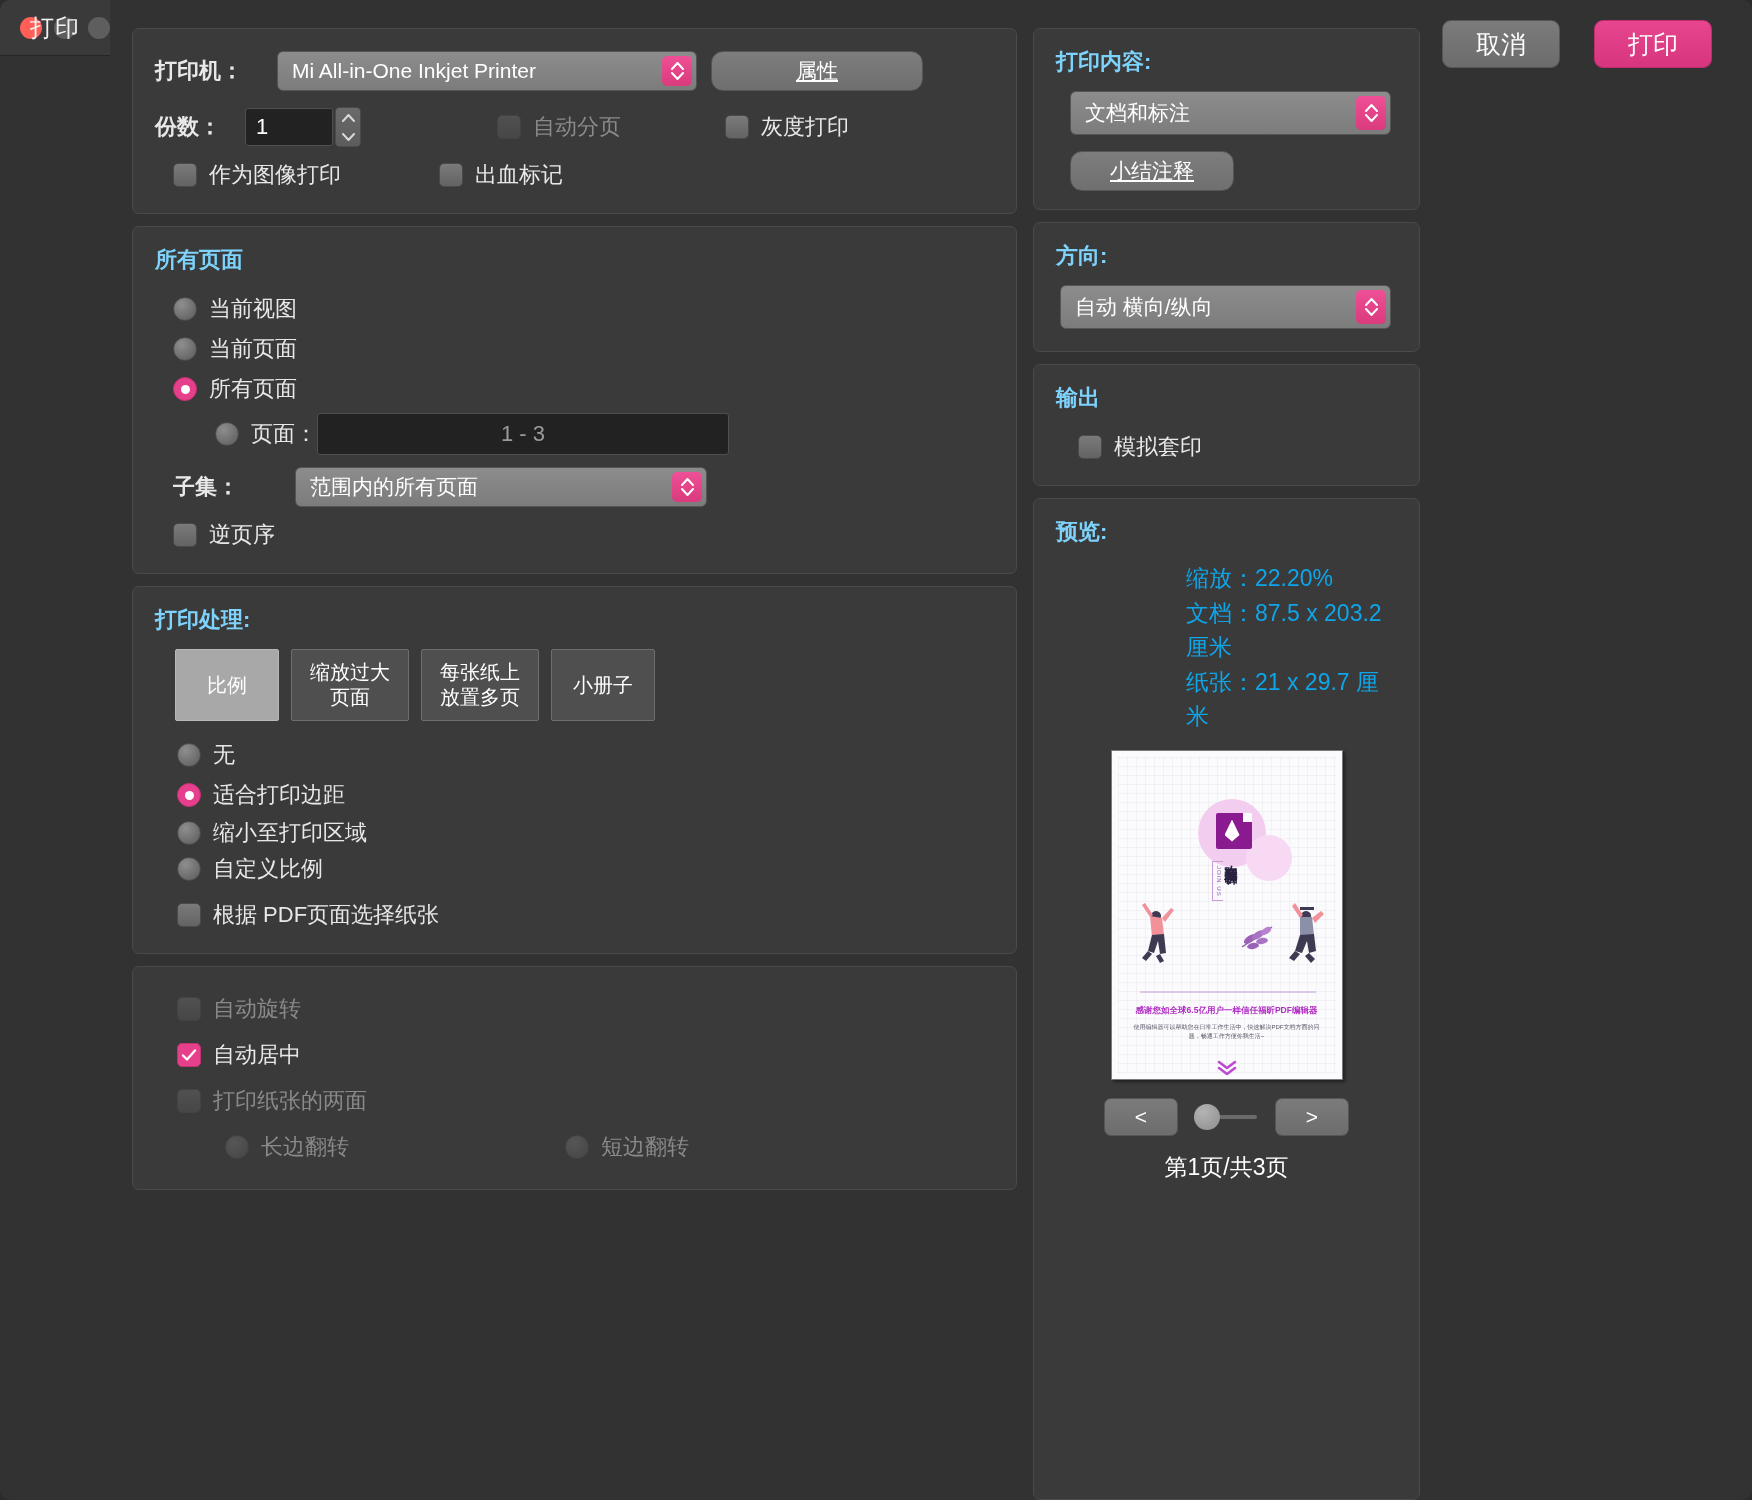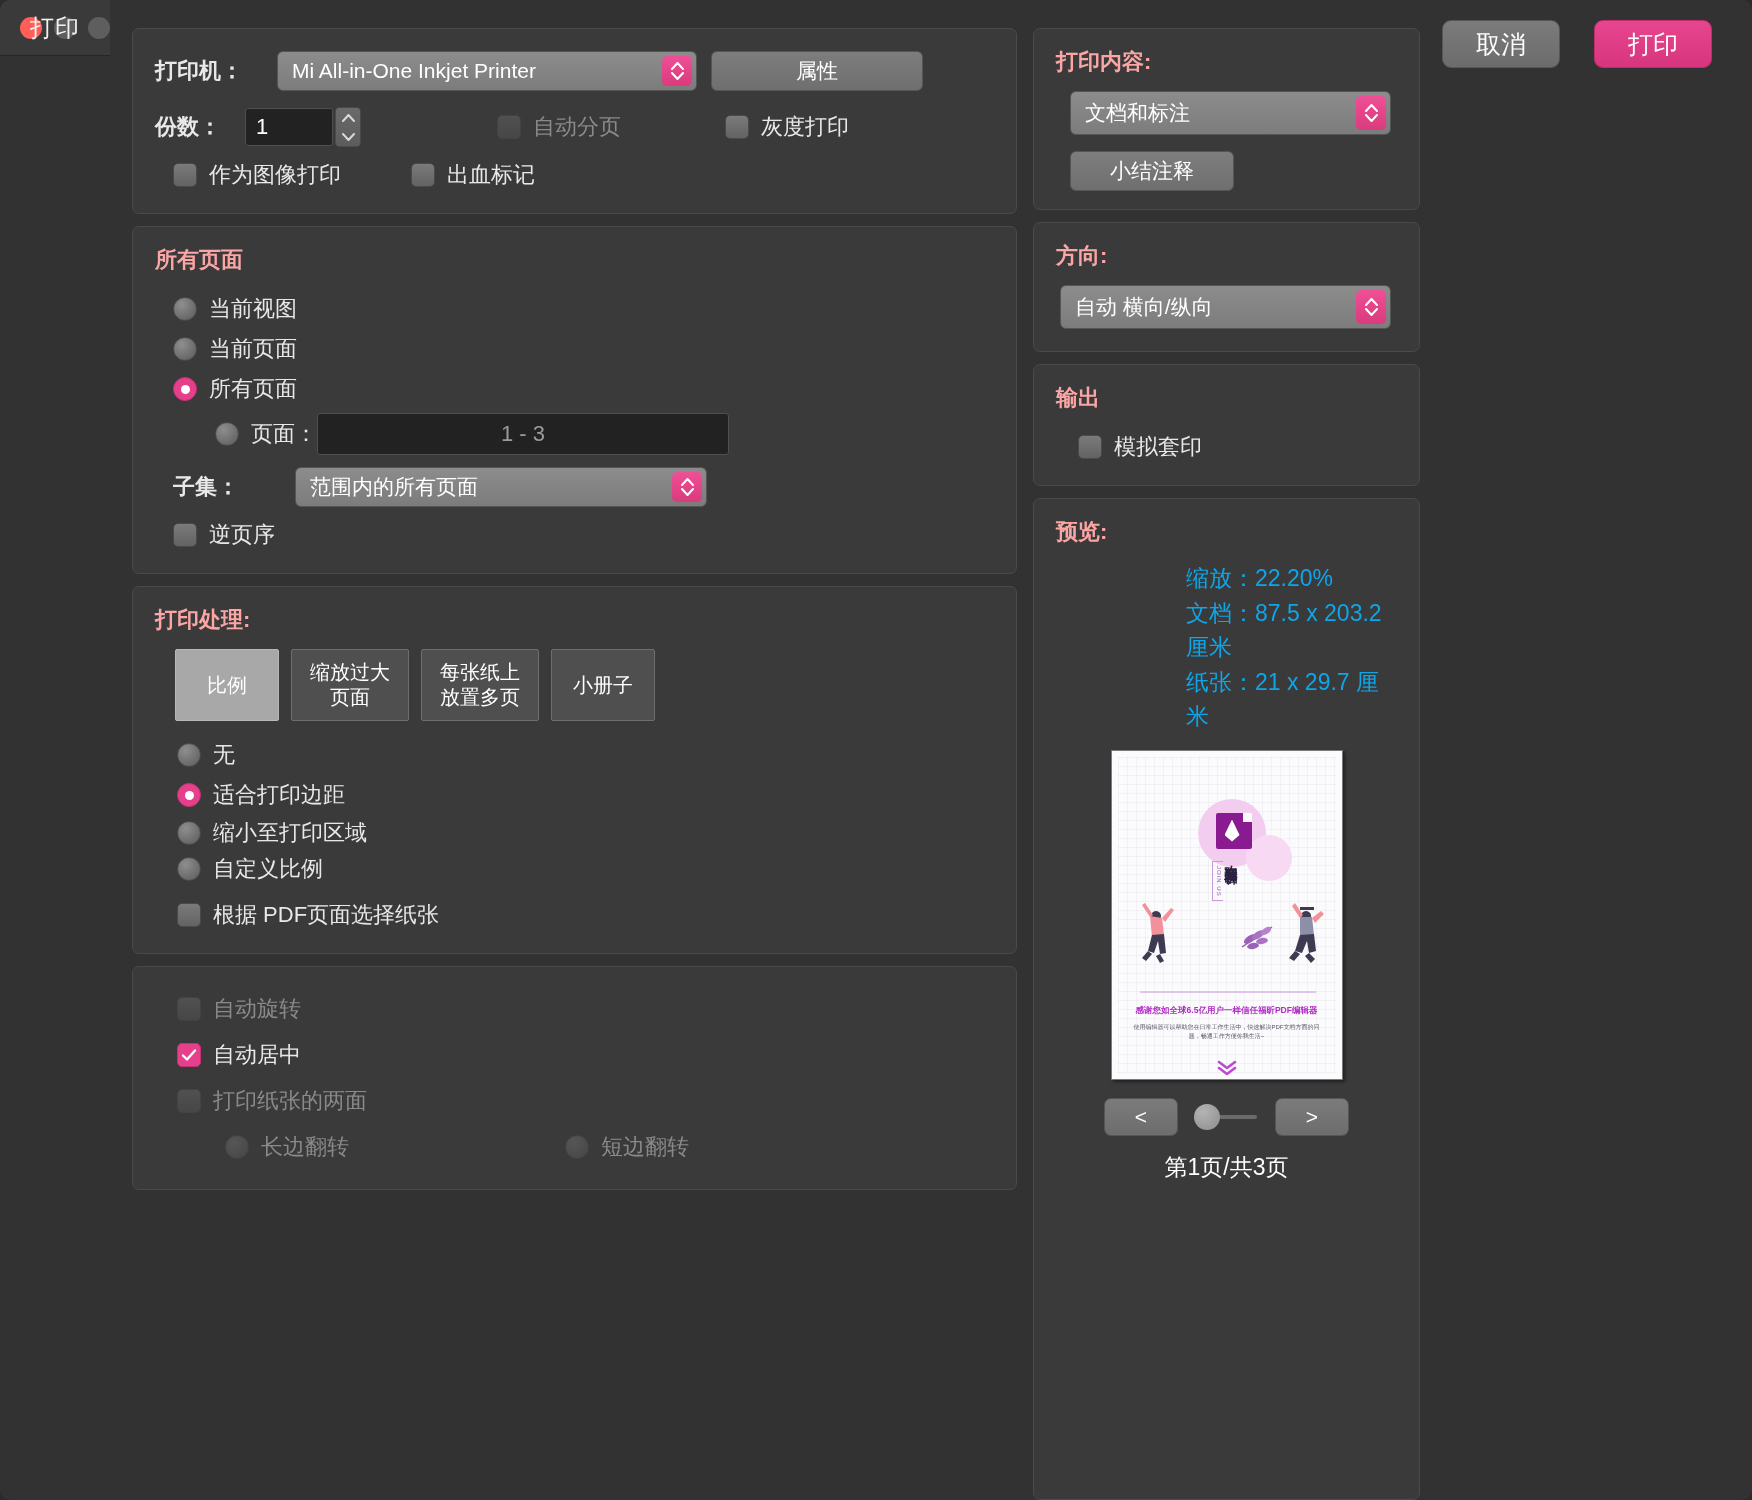--- a/index.html
+++ b/index.html
@@ -41,21 +41,21 @@
   .col-left { width: 885px; display: flex; flex-direction: column; gap: 12px; }
   .col-right { flex: 1; display: flex; flex-direction: column; gap: 12px; }
 
   .panel {
     background: #3a3a3a;
     border: 1px solid #4a4a4a;
     border-radius: 7px;
     padding: 18px 22px;
   }
   .panel-title {
-    font-size: 22px; color: #fca5a5; font-weight: bold;
+    font-size: 22px; color: #7dd3fc; font-weight: bold;
     margin-bottom: 14px;
   }
   .lbl { font-size: 22px; color: #e8e8e8; }
   .lbl.bold { font-weight: bold; }
   .lbl.dim { color: #8a8a8a; }
 
   
   .row { display: flex; align-items: center; }
   .gap14 { gap: 14px; }
 
@@ -79,26 +79,27 @@
     display: flex; flex-direction: column;
     align-items: center; justify-content: center; gap: 2px;
   }
   .chev { width: 13px; height: 8px; display: block; }
   .chev svg { display: block; }
 
   
   .btn {
     background: linear-gradient(#7d7d7d, #6f6f6f);
     border: 1px solid #565656;
-    border-radius: 6px;
+    border-radius: 12px;
     height: 40px;
     padding: 0 8px;
     font-size: 21px; color: #ffffff;
     display: inline-flex; align-items: center; justify-content: center;
     cursor: default;
+    text-decoration: underline;
   }
   
   .field {
     background: #222222;
     border: 1px solid #4f4f4f;
     border-radius: 3px;
     height: 38px;
     display: flex; align-items: center;
     padding: 0 10px;
     font-size: 22px; color: #ffffff;
@@ -352,21 +353,21 @@
             <span class="check"></span>
             <span class="lbl">灰度打印</span>
           </div>
         </div>
 
         <div class="row" style="margin-top:8px;">
           <div class="opt" style="margin-left:18px;">
             <span class="check"></span>
             <span class="lbl">作为图像打印</span>
           </div>
-          <div class="opt" style="margin-left:70px;">
+          <div class="opt" style="margin-left:98px;">
             <span class="check"></span>
             <span class="lbl">出血标记</span>
           </div>
         </div>
       </div>
 
       <div class="panel">
         <div class="panel-title">所有页面</div>
 
         <div class="opt" style="margin-left:18px;">

